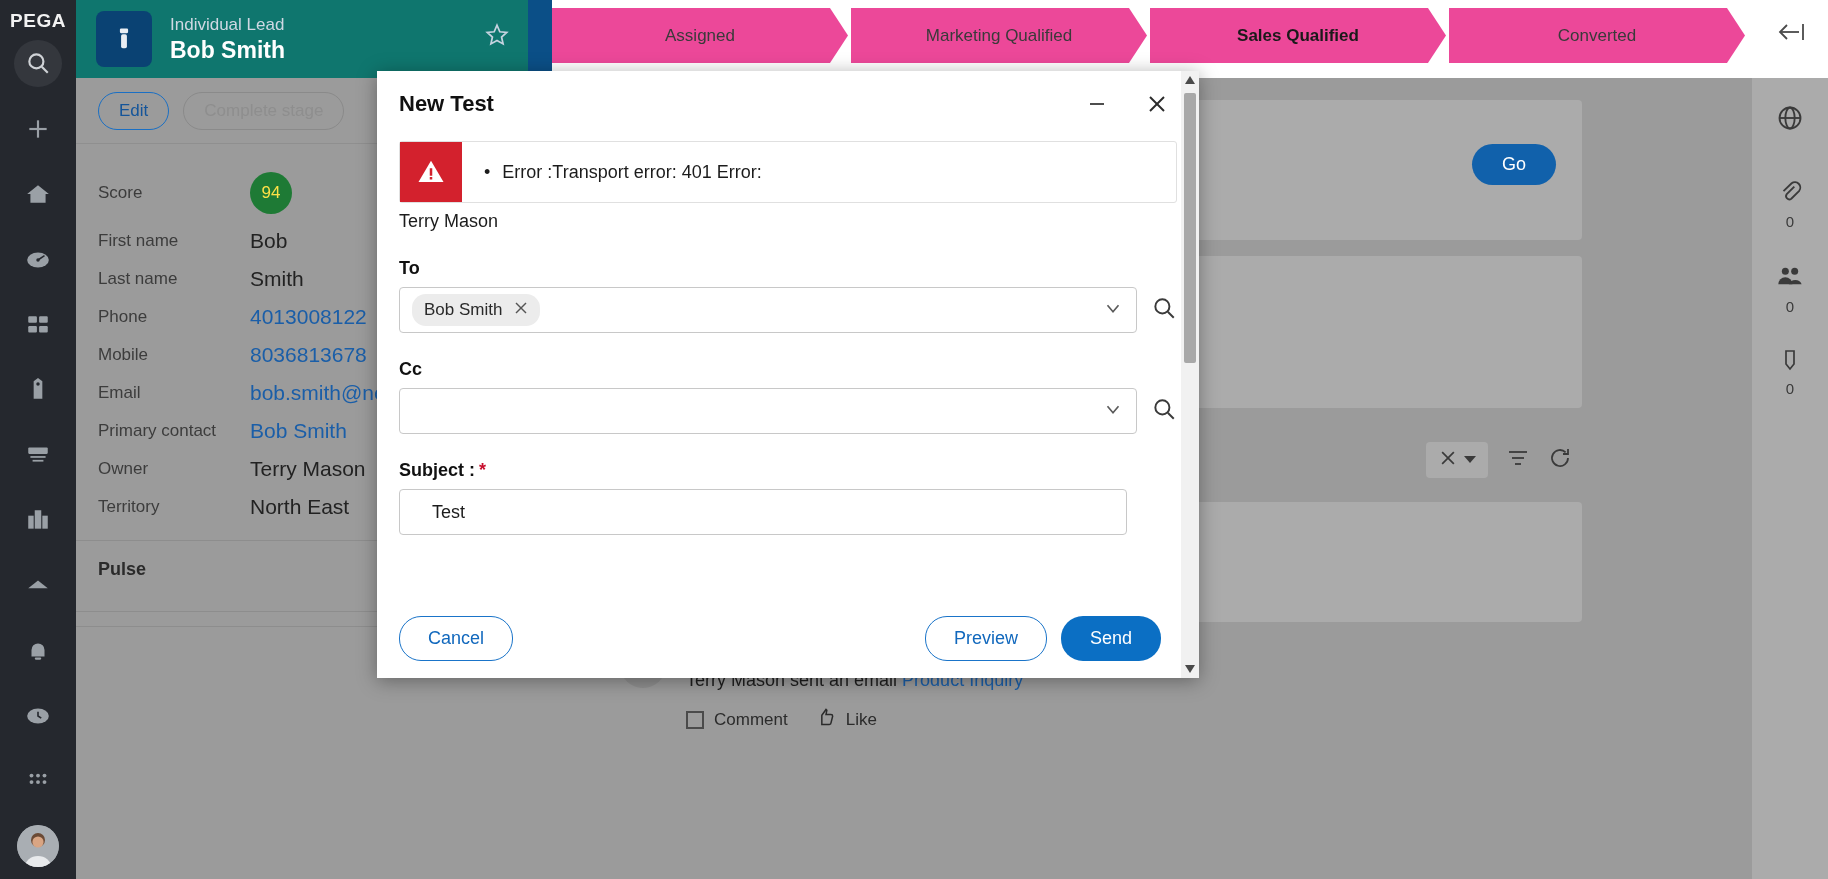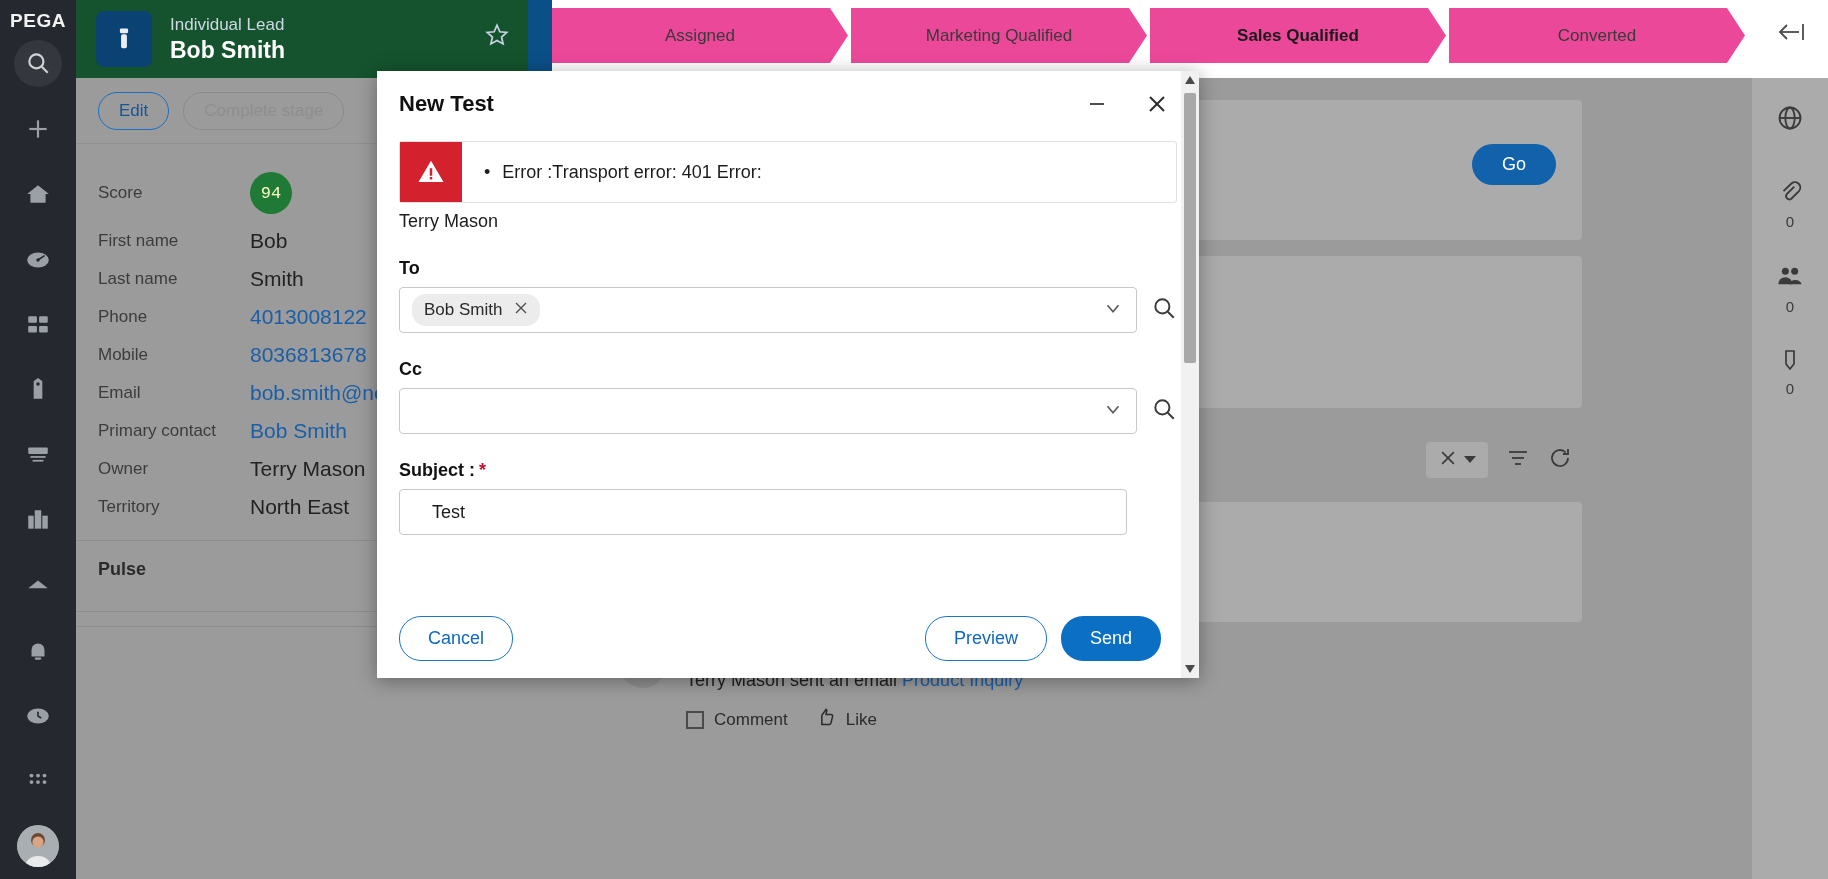--- a/index.html
+++ b/index.html
@@ -31,21 +31,21 @@
   .rail-avatar {
     width: 42px; height: 42px; border-radius: 50%; overflow: hidden;
     background: #9aa0a6; display: flex; align-items: flex-end; justify-content: center;
   }
 
   
   .main { position: absolute; left: 76px; top: 0; right: 0; bottom: 0; background: #fff; }
 
   .case-header {
     position: absolute; left: 0; top: 0; width: 452px; height: 78px;
-    background: #14532d; display: flex; align-items: center; padding-left: 20px;
+    background: #0f766e; display: flex; align-items: center; padding-left: 20px;
   }
   .case-icon {
     width: 56px; height: 56px; border-radius: 8px; background: #0a4273;
     display: flex; align-items: center; justify-content: center; flex: 0 0 auto;
   }
   .case-titles { margin-left: 18px; }
   .case-type { color: #cfd8e3; font-size: 17px; line-height: 22px; }
   .case-name { color: #ffffff; font-size: 23px; font-weight: bold; line-height: 29px; }
 
   .star-strip {
@@ -87,21 +87,21 @@
   .pill.primary { border: 1px solid #1a6fc4; color: #15559a; }
   .pill.ghost { border: 1px solid #8a8a8a; color: #8e8e8e; }
 
   .fields { padding: 20px 22px 0 22px; }
   .field-row { display: flex; align-items: center; height: 38px; }
   .field-label { width: 152px; font-size: 17px; color: #3c3c3c; }
   .field-value { font-size: 21px; color: #222; }
   .field-value.link { color: #1a5ea8; }
   .score-badge {
     width: 42px; height: 42px; border-radius: 50%; background: #1e7a35;
-    color: #fef9c3; font-size: 17px; display: flex; align-items: center; justify-content: center; font-family: Liberation Mono, monospace;
+    color: #fde047; font-size: 17px; display: flex; align-items: center; justify-content: center;
   }
   .score-row { height: 58px; }
 
   .panel-sep { height: 1px; background: #8d8d8d; margin: 14px 0 0 0; }
   .panel-section {
     height: 56px; display: flex; align-items: center; padding-left: 22px;
     font-size: 18px; font-weight: bold; color: #2b2b2b;
   }
   .panel-section.sub { font-weight: normal; font-size: 17px; }
 

